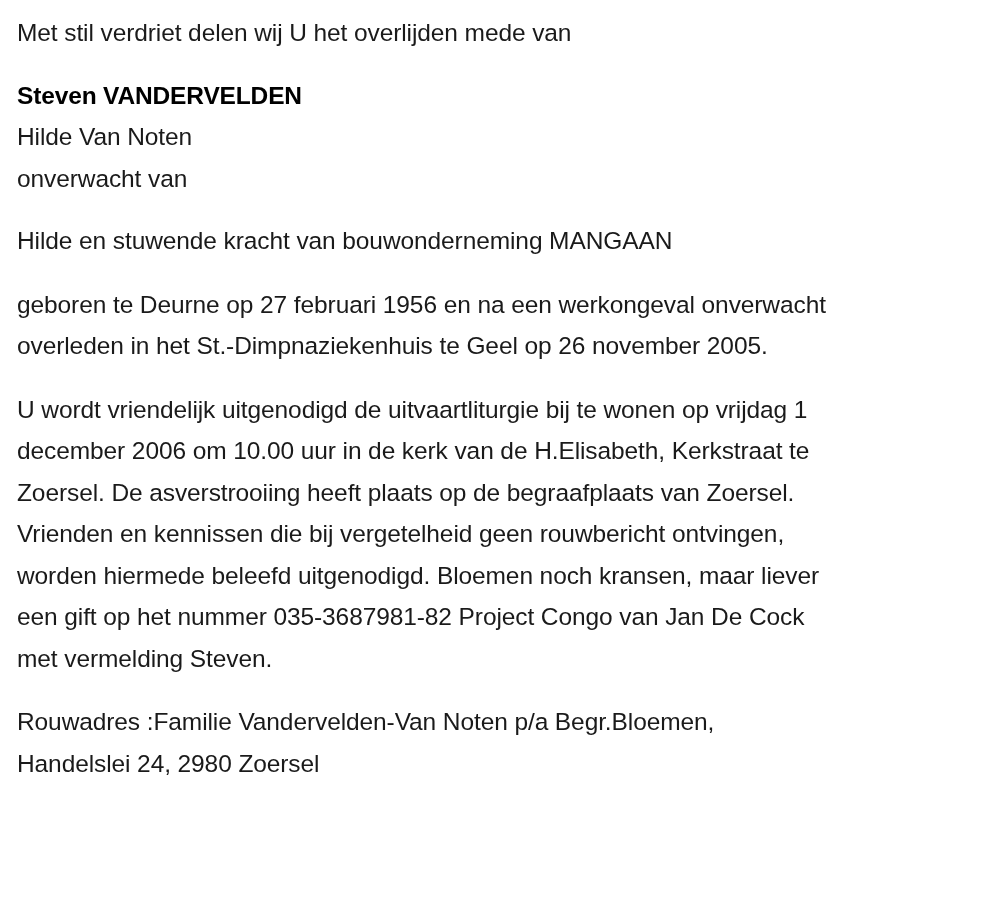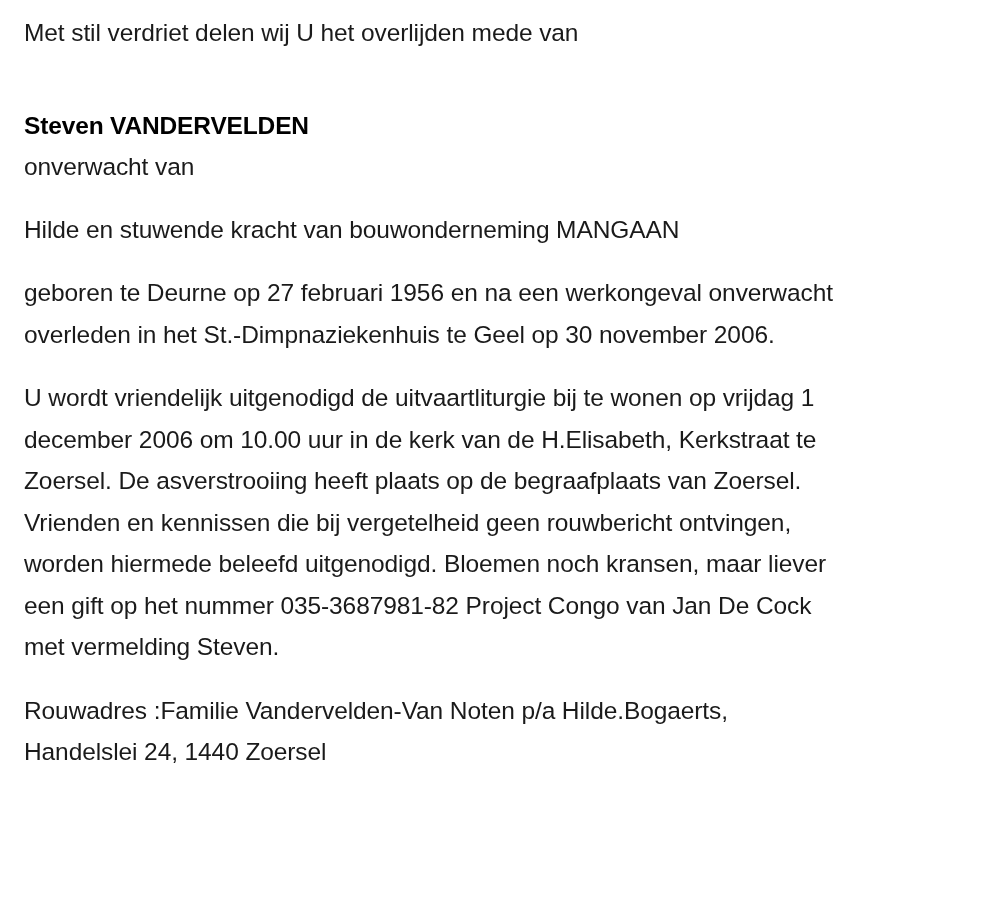--- a/index.html
+++ b/index.html
@@ -12,21 +12,21 @@
     width: 1000px;
     height: 915px;
     font-family: "Liberation Sans", "DejaVu Sans", sans-serif;
     color: #1a1a1a;
     -webkit-font-smoothing: antialiased;
     overflow: hidden;
   }
   .notice {
     box-sizing: border-box;
     width: 844px;
-    padding: 12px 0 0 24px;
+    padding: 12px 0 0 17px;
   }
   .line {
     font-size: 24.5px;
     line-height: 41.5px;
     letter-spacing: -0.1px;
     white-space: nowrap;
     color: #1a1a1a;
   }
   .para {
     font-size: 24.5px;
@@ -36,50 +36,50 @@
     max-width: 955px;
     text-align: left;
   }
   .name {
     font-weight: bold;
     font-size: 24.5px;
     line-height: 41.5px;
     letter-spacing: -0.15px;
     white-space: nowrap;
     color: #000000;
-    margin-top: 30px;
   }
   .gap-sm { height: 21px; }
   .gap-md { height: 22px; }
 </style>
 </head>
 <body>
 
 <div class="notice">
 
   <div class="line">Met stil verdriet delen wij U het overlijden mede van</div>
 
   <div class="gap-sm"></div>
 
   <div class="name">Steven VANDERVELDEN</div>
 
+  <div class="line">Hilde Van Noten</div>
 
   <div class="line">onverwacht van</div>
 
   <div class="gap-sm"></div>
 
   <div class="line">Hilde en stuwende kracht van bouwonderneming MANGAAN</div>
 
   <div class="gap-md"></div>
 
-  <div class="para">geboren te Deurne op 27 februari 1956 en na een werkongeval onverwacht overleden in het St.-Dimpnaziekenhuis te Geel op 30 november 2006.</div>
+  <div class="para">geboren te Deurne op 27 februari 1956 en na een werkongeval onverwacht overleden in het St.-Dimpnaziekenhuis te Geel op 26 november 2005.</div>
 
   <div class="gap-md"></div>
 
   <div class="para">U wordt vriendelijk uitgenodigd de uitvaartliturgie bij te wonen op vrijdag 1 december 2006 om 10.00 uur in de kerk van de H.Elisabeth, Kerkstraat te Zoersel. De asverstrooiing heeft plaats op de begraafplaats van Zoersel. Vrienden en kennissen die bij vergetelheid geen rouwbericht ontvingen, worden hiermede beleefd uitgenodigd. Bloemen noch kransen, maar liever een gift op het nummer 035-3687981-82 Project Congo van Jan De Cock met vermelding Steven.</div>
 
   <div class="gap-md"></div>
 
-  <div class="line">Rouwadres :Familie Vandervelden-Van Noten p/a Hilde.Bogaerts,</div>
+  <div class="line">Rouwadres :Familie Vandervelden-Van Noten p/a Begr.Bloemen,</div>
 
-  <div class="line">Handelslei 24, 1440 Zoersel</div>
+  <div class="line">Handelslei 24, 2980 Zoersel</div>
 
 </div>
 
 </body></html>

